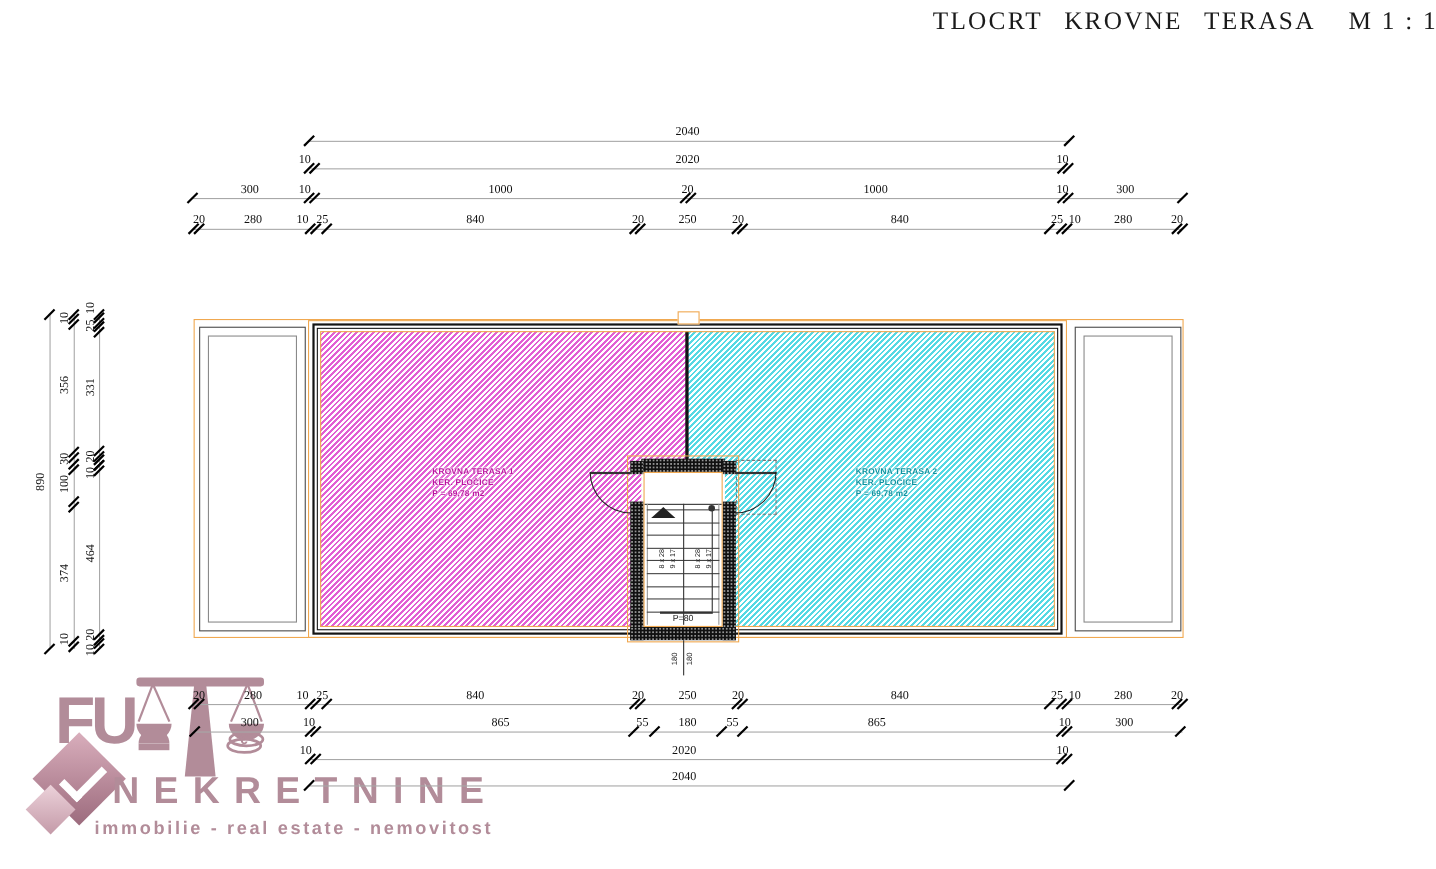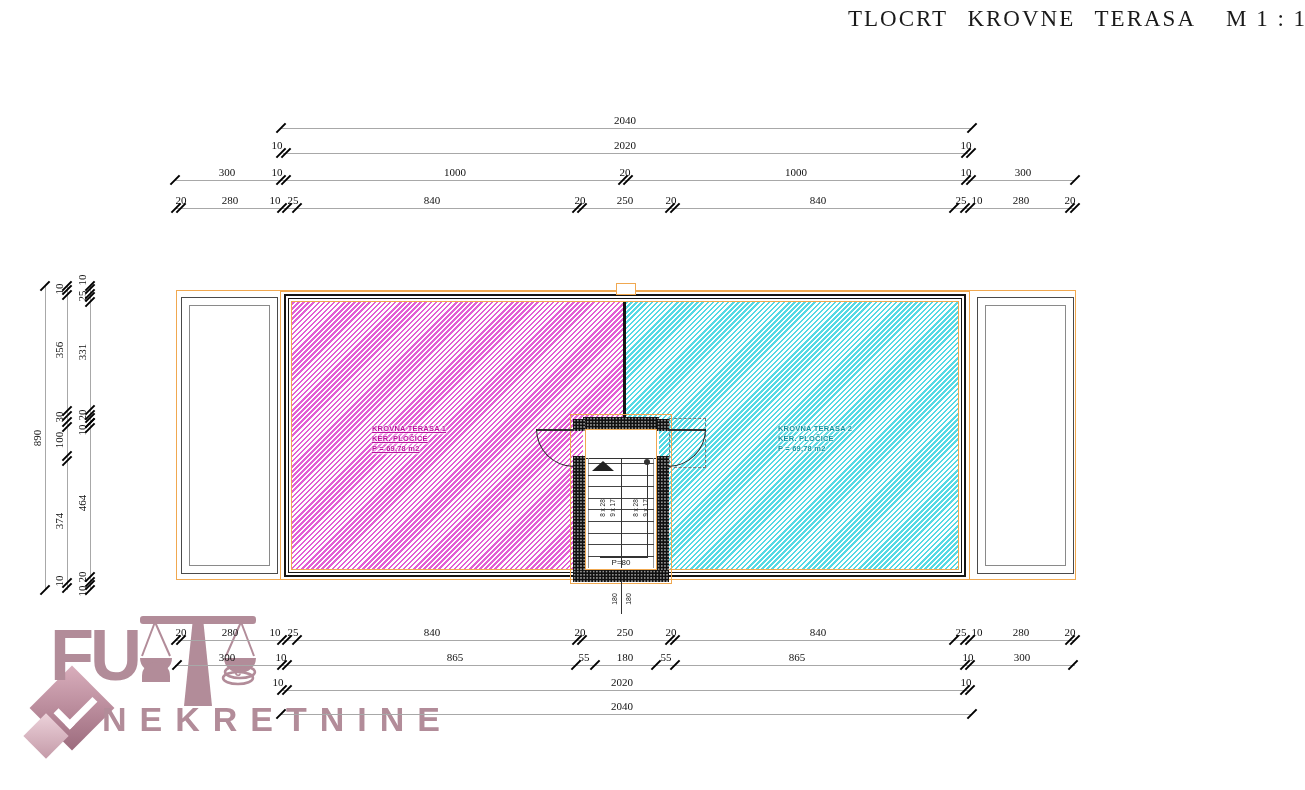--- a/index.html
+++ b/index.html
@@ -47,21 +47,21 @@
               border-bottom-left-radius:100% 100%;}
   .door-arc-r{border-right:1.5px solid #222;border-bottom:1.5px solid #222;
               border-bottom-right-radius:100% 100%;}
   .dashed{border:1px dashed #777;}
   #stair-p{font-family:"Liberation Sans",sans-serif;font-size:8px;color:#222;
            transform:translate(-50%,0);white-space:nowrap;}
   
   #logo{position:absolute;left:28px;top:612px;width:480px;height:172px;z-index:1;
         color:#b28c99;font-family:"Liberation Sans",sans-serif;}
   #logo-row1{position:absolute;left:22px;top:0;display:flex;align-items:flex-start;}
-  .logo-word{font-size:72px;font-weight:bold;letter-spacing:-4px;line-height:86px;}
+  .logo-word{font-size:60px;font-weight:bold;letter-spacing:-4px;line-height:86px;}
   #logo-nek{position:absolute;left:74px;top:88px;font-size:34px;font-weight:bold;
             letter-spacing:13px;white-space:nowrap;}
   #logo-sub{position:absolute;left:58px;top:132px;font-size:16.5px;font-weight:bold;
             letter-spacing:2.4px;white-space:nowrap;}
   .diamond{position:absolute;transform:rotate(45deg);}
   #logo-diamond{left:14px;top:66px;width:60px;height:60px;
                 background:linear-gradient(135deg,#d9aebc,#9c6b7d);}
   #logo-diamond2{left:2px;top:108px;width:32px;height:32px;
                  background:linear-gradient(135deg,#ecd2da,#c49aa8);}
   #logo-check{position:absolute;left:28px;top:84px;width:32px;height:16px;
@@ -91,20 +91,21 @@
           <path d="M86 46 A 16 15 0 0 0 118 46 Z" stroke="none"></path>
           <path d="M4 64 a14 14 0 0 1 28 0 Z" stroke="none"></path>
           <rect x="4" y="64" width="28" height="6" stroke="none"></rect>
           <ellipse cx="102" cy="60" rx="15" ry="6" fill="none" stroke-width="2.5"></ellipse>
           <ellipse cx="100" cy="66" rx="15" ry="6" fill="none" stroke-width="2.5"></ellipse>
           <text x="96" y="64" font-size="13" font-weight="bold" stroke="none" fill="#b28c99">€</text>
         </g>
       </svg>
     </div>
     <div id="logo-nek">NEKRETNINE</div>
+    <div id="logo-sub">immobilie - real estate - nemovitost</div>
   </div>
 
   <div id="title" class="abs" style="z-index:7;">
     <span class="t-main">TLOCRT KROVNE TERASA</span>
     <span class="t-scale">M 1 : 100</span>
   </div>
 
   <div id="plan">
 
     <div class="abs orange" style="left:176px;top:290px;width:900px;height:290px;"></div>
@@ -117,21 +118,21 @@
 
     <div class="abs orange" style="left:280px;top:291px;width:690px;height:289px;"></div>
     <div class="abs blk2" style="left:284px;top:294px;width:682px;height:283px;"></div>
     <div class="abs blk1" style="left:288px;top:298px;width:674px;height:275px;"></div>
     <div class="abs hatch-pink" style="left:291px;top:301px;width:333px;height:269px;"></div>
     <div class="abs hatch-cyan" style="left:624px;top:301px;width:335px;height:269px;"></div>
     <div class="abs divider" style="left:623px;top:301px;width:2.5px;height:269px;"></div>
     <div class="abs orange1" style="left:291px;top:301px;width:668px;height:269px;"></div>
     <div class="abs" style="left:616px;top:283px;width:20px;height:12px;background:#fff;border:1px solid #f0a850;"></div>
 
-    <div id="terrace1-label" class="t-label" style="left:372px;top:424px;text-decoration:underline;">
+    <div id="terrace1-label" class="t-label" style="left:393px;top:424px;">
       <div>KROVNA TERASA 1</div>
       <div>KER. PLOČICE</div>
       <div>P = 69,78 m2</div>
     </div>
     <div id="terrace2-label" class="t-label" style="left:762px;top:424px;padding-left:16px;">
       <div>KROVNA TERASA 2</div>
       <div>KER. PLOČICE</div>
       <div>P = 69,78 m2</div>
     </div>
 

